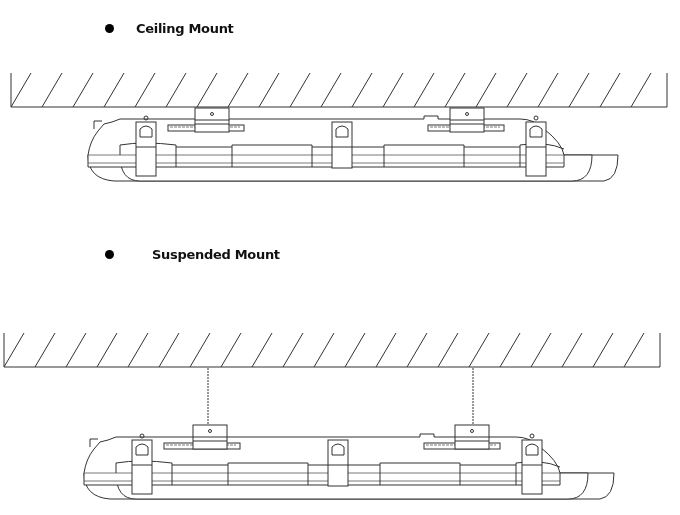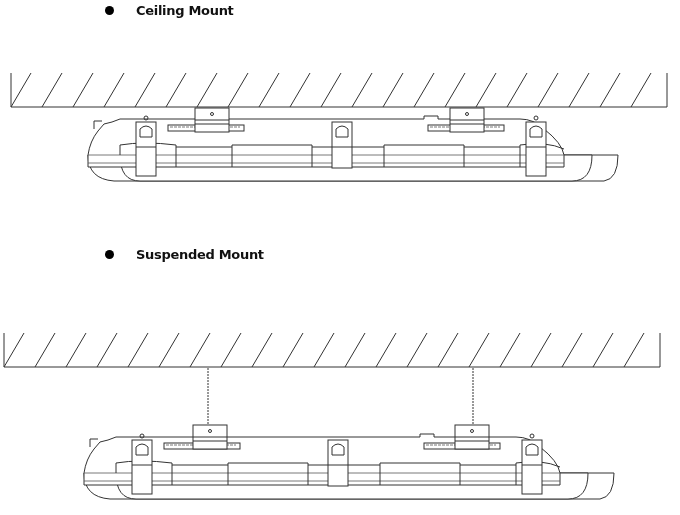--- a/index.html
+++ b/index.html
@@ -7,26 +7,26 @@
     .section-title { position: absolute; display: flex; align-items: center; font-family: "DejaVu Sans", sans-serif; font-weight: bold; font-size: 13px; color: #111; letter-spacing: -0.3px; }
     .bullet { width: 9px; height: 9px; border-radius: 50%; background: #000; display: inline-block; margin-right: 22px; }
     svg.diagram { position: absolute; left: 0; top: 0; }
     svg .ln { stroke: #333; stroke-width: 1; fill: none; }
     svg .lnw { stroke: #333; stroke-width: 1; fill: #fff; }
     svg .thin { stroke: #555; stroke-width: 0.8; fill: none; }
   </style>
 </head>
 <body>
 
-<div class="section-title" style="left:105px; top:3px;">
+<div class="section-title" style="left:105px; top:21px;">
   <span class="bullet"></span>
   <span>Ceiling Mount</span>
 </div>
 
-<div class="section-title" style="left:105px; top:247px;">
+<div class="section-title" style="left:105px; top:247px;gap:16px;">
   <span class="bullet"></span>
   <span>Suspended Mount</span>
 </div>
 
 <svg class="diagram" width="680" height="515" viewBox="0 0 680 515">
   <defs>
 
     <g id="fixture">
 
       <path class="lnw" d="M4,36 Q4,60 30,62 L520,62 Q534,60 534,36 Z"></path>

